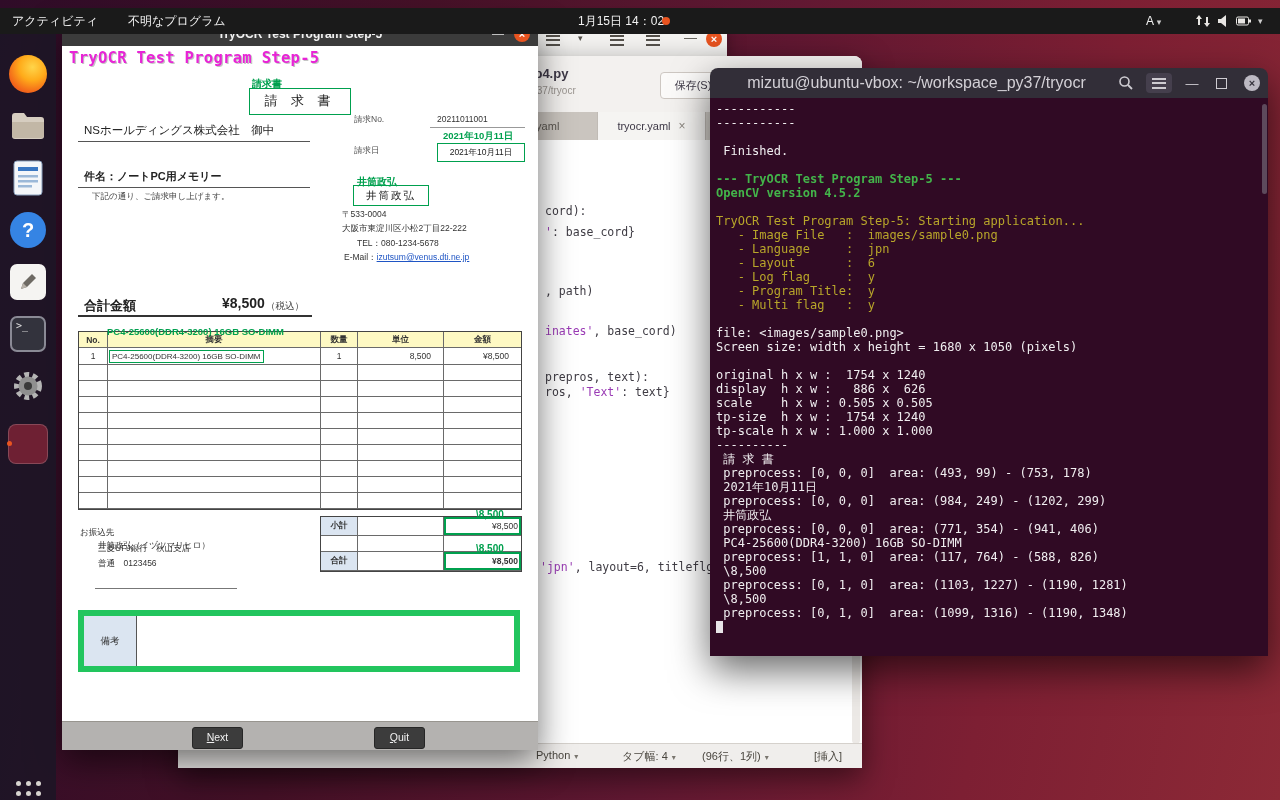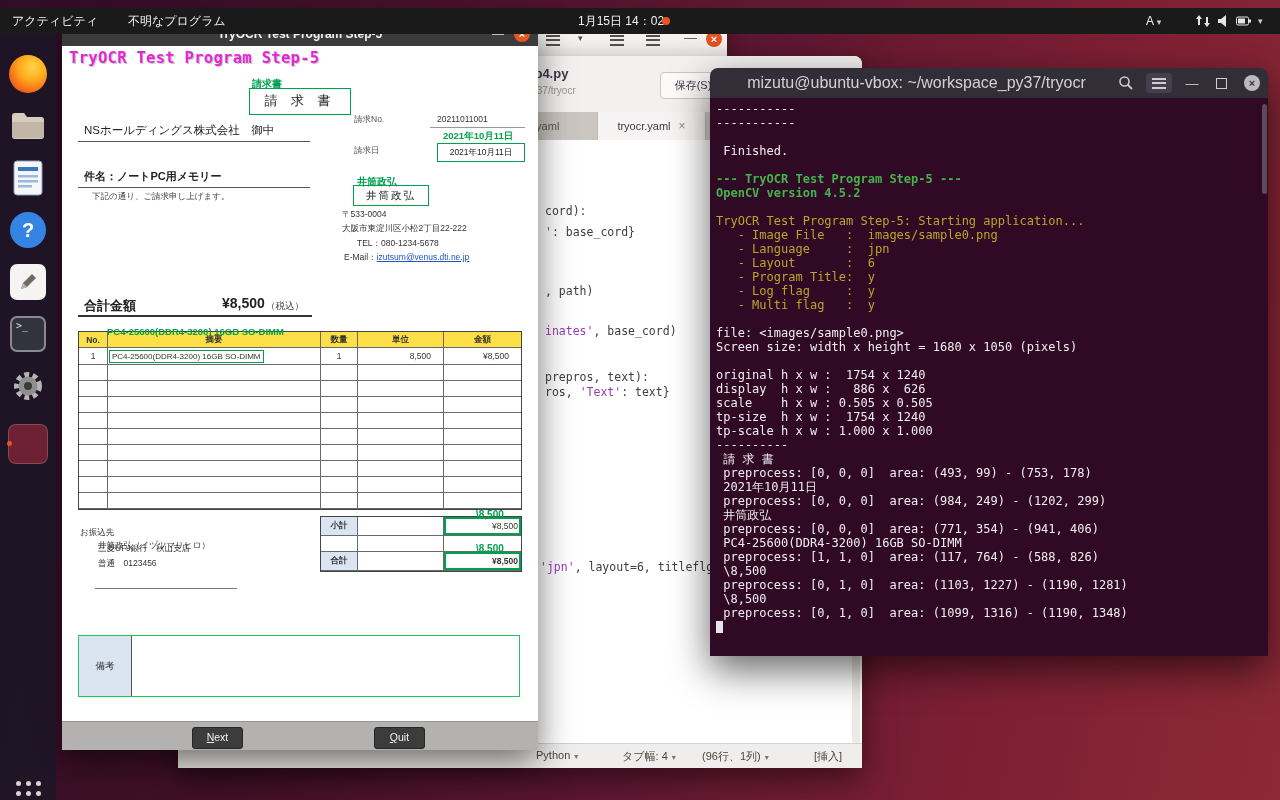--- a/index.html
+++ b/index.html
@@ -81,34 +81,34 @@
   .gbox{position:absolute;border:1.5px solid #00a04e;box-sizing:border-box;}
   .hline{position:absolute;background:#555;height:1px;}
   .inv-small{font-size:8.5px;color:#333;white-space:nowrap;}
   .inv-label{font-size:8.5px;color:#555;white-space:nowrap;}
   .email-link{color:#1f55c4;text-decoration:underline;}
   .inv-table{display:grid;grid-template-columns:29px 213px 37px 86px 77px;grid-template-rows:16px 17px repeat(9,16px);
     border:1px solid #444;background:#fff;}
   .cell{border-right:1px solid #6a6a6a;border-bottom:1px solid #6a6a6a;font-size:8.5px;color:#333;overflow:hidden;
     display:flex;align-items:center;box-sizing:border-box;}
   .cell:nth-child(5n){border-right:none;}
-  .cell.head{background:#fde047;font-weight:bold;justify-content:center;}
+  .cell.head{background:#fef9c3;font-weight:bold;justify-content:center;}
   .c-center{justify-content:center;}
   .c-right{justify-content:flex-end;padding-right:12px;}
   .c-left{padding-left:1px;}
   .cell-greenbox{display:inline-block;border:1.5px solid #00a04e;font-size:8px;line-height:11px;padding:0 2px;
     white-space:nowrap;max-width:178px;overflow:hidden;box-sizing:border-box;}
   .totals-grid{display:grid;grid-template-columns:37px 86px 77px;grid-template-rows:19px 16px 19px;
     border:1px solid #444;background:#fff;}
   .tcell{border-right:1px solid #6a6a6a;border-bottom:1px solid #6a6a6a;font-size:8.5px;color:#333;
     display:flex;align-items:center;box-sizing:border-box;}
   .tcell:nth-child(3n){border-right:none;}
   .tcell.tlabel{background:#dbe5f1;font-weight:bold;justify-content:center;}
   .tcell.tval{justify-content:flex-end;padding-right:3px;box-shadow:inset 0 0 0 2px #00a04e;}
-  #remarks{position:absolute;border:1px solid #22c55e;box-sizing:border-box;display:flex;margin-top:25px;}
+  #remarks{position:absolute;border:6px solid #22c55e;box-sizing:border-box;display:flex;}
   #remarks .rlabel{width:52px;background:#dbe5f1;border-right:1px solid #555;display:flex;align-items:center;
     justify-content:center;font-size:9.5px;color:#333;}
 
   
   #terminal{position:absolute;left:710px;top:68px;width:558px;height:588px;border-radius:8px 8px 0 0;z-index:4;
     box-shadow:0 14px 38px rgba(0,0,0,.6);}
   #tm-header{position:absolute;left:0;top:0;width:100%;height:30px;background:#322e38;border-radius:8px 8px 0 0;
     border-bottom:1px solid #221f26;}
   #tm-title{position:absolute;left:0;top:0;width:74%;text-align:center;line-height:30px;font-size:16px;color:#d3d0d6;
     white-space:nowrap;overflow:hidden;}
@@ -426,22 +426,22 @@
           <div class="tline"></div>
           <div class="tline"><span class="t-w"> Finished.</span></div>
           <div class="tline"></div>
           <div class="tline"><span class="t-g">--- TryOCR Test Program Step-5 ---</span></div>
           <div class="tline"><span class="t-g">OpenCV version 4.5.2</span></div>
           <div class="tline"></div>
           <div class="tline"><span class="t-y">TryOCR Test Program Step-5: Starting application...</span></div>
           <div class="tline"><span class="t-y">   - Image File   :  images/sample0.png</span></div>
           <div class="tline"><span class="t-y">   - Language     :  jpn</span></div>
           <div class="tline"><span class="t-y">   - Layout       :  6</span></div>
+          <div class="tline"><span class="t-y">   - Log flag     :  y</span></div>
           <div class="tline"><span class="t-y">   - Program Title:  y</span></div>
-          <div class="tline"><span class="t-y">   - Log flag     :  y</span></div>
           <div class="tline"><span class="t-y">   - Multi flag   :  y</span></div>
           <div class="tline"></div>
           <div class="tline"><span class="t-w">file: &lt;images/sample0.png&gt;</span></div>
           <div class="tline"><span class="t-w">Screen size: width x height = 1680 x 1050 (pixels)</span></div>
           <div class="tline"></div>
           <div class="tline"><span class="t-w">original h x w :  1754 x 1240</span></div>
           <div class="tline"><span class="t-w">display  h x w :   886 x  626</span></div>
           <div class="tline"><span class="t-w">scale    h x w : 0.505 x 0.505</span></div>
           <div class="tline"><span class="t-w">tp-size  h x w :  1754 x 1240</span></div>
           <div class="tline"><span class="t-w">tp-scale h x w : 1.000 x 1.000</span></div>

